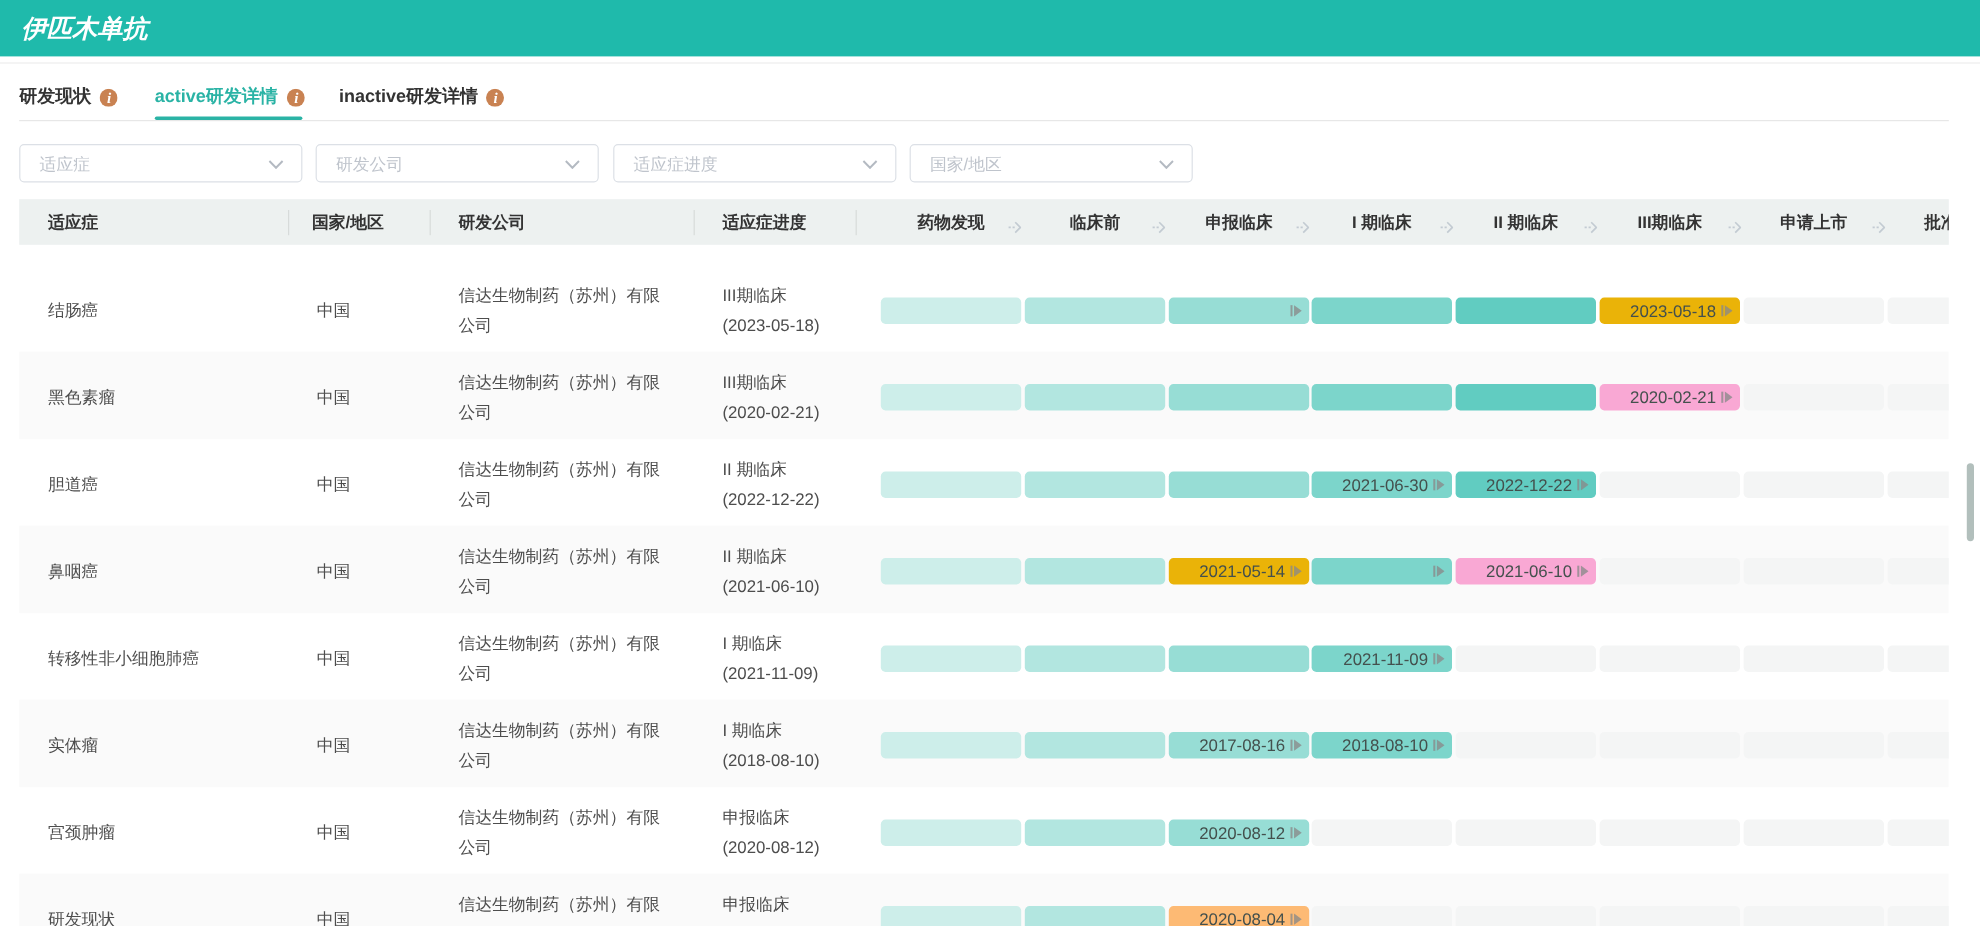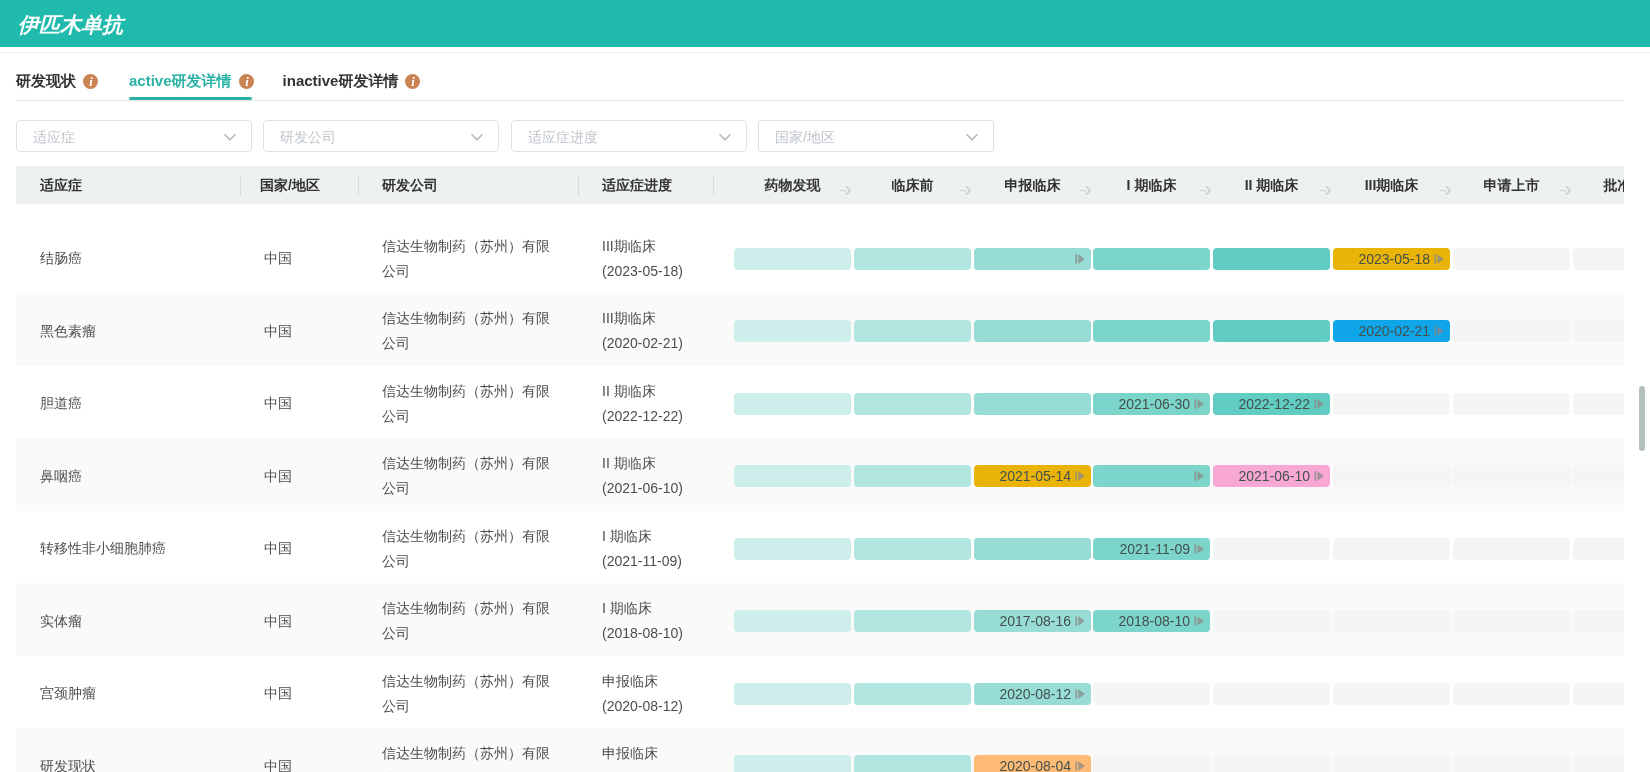--- a/index.html
+++ b/index.html
@@ -193,21 +193,21 @@
 <div class="row alt" style="top:73.0px">
   <div class="cell c1" style="top:25.5px">黑色素瘤</div>
   <div class="cell c2" style="top:25.5px">中国</div>
   <div class="cell c3" style="top:13px">信达生物制药（苏州）有限<br>公司</div>
   <div class="cell c4" style="top:13px">III期临床<br>(2020-02-21)</div>
   <div class="bar" style="left:718px;background:#cdeeea"></div>
   <div class="bar" style="left:838px;background:#b2e6e0"></div>
   <div class="bar" style="left:958px;background:#97ddd5"></div>
   <div class="bar" style="left:1077px;background:#7cd5cb"></div>
   <div class="bar" style="left:1197px;background:#61ccc1"></div>
-  <div class="bar" style="left:1317px;background:#0ea5e9">
+  <div class="bar" style="left:1317px;background:#f9a8d4">
           <span class="dt">2020-02-21</span>
           <svg width="10" height="10" viewBox="0 0 10 10">
             <g fill="#8a8a8a" opacity="0.78">
               <rect x="0.4" y="0.3" width="1.7" height="9.4"></rect>
               <path d="M3.4 0.3 L9.8 5 L3.4 9.7 Z"></path>
             </g>
           </svg>
         </div>
   <div class="bar" style="left:1437px;background:#f4f5f5"></div>
   <div class="bar" style="left:1557px;background:#f4f5f5"></div>

